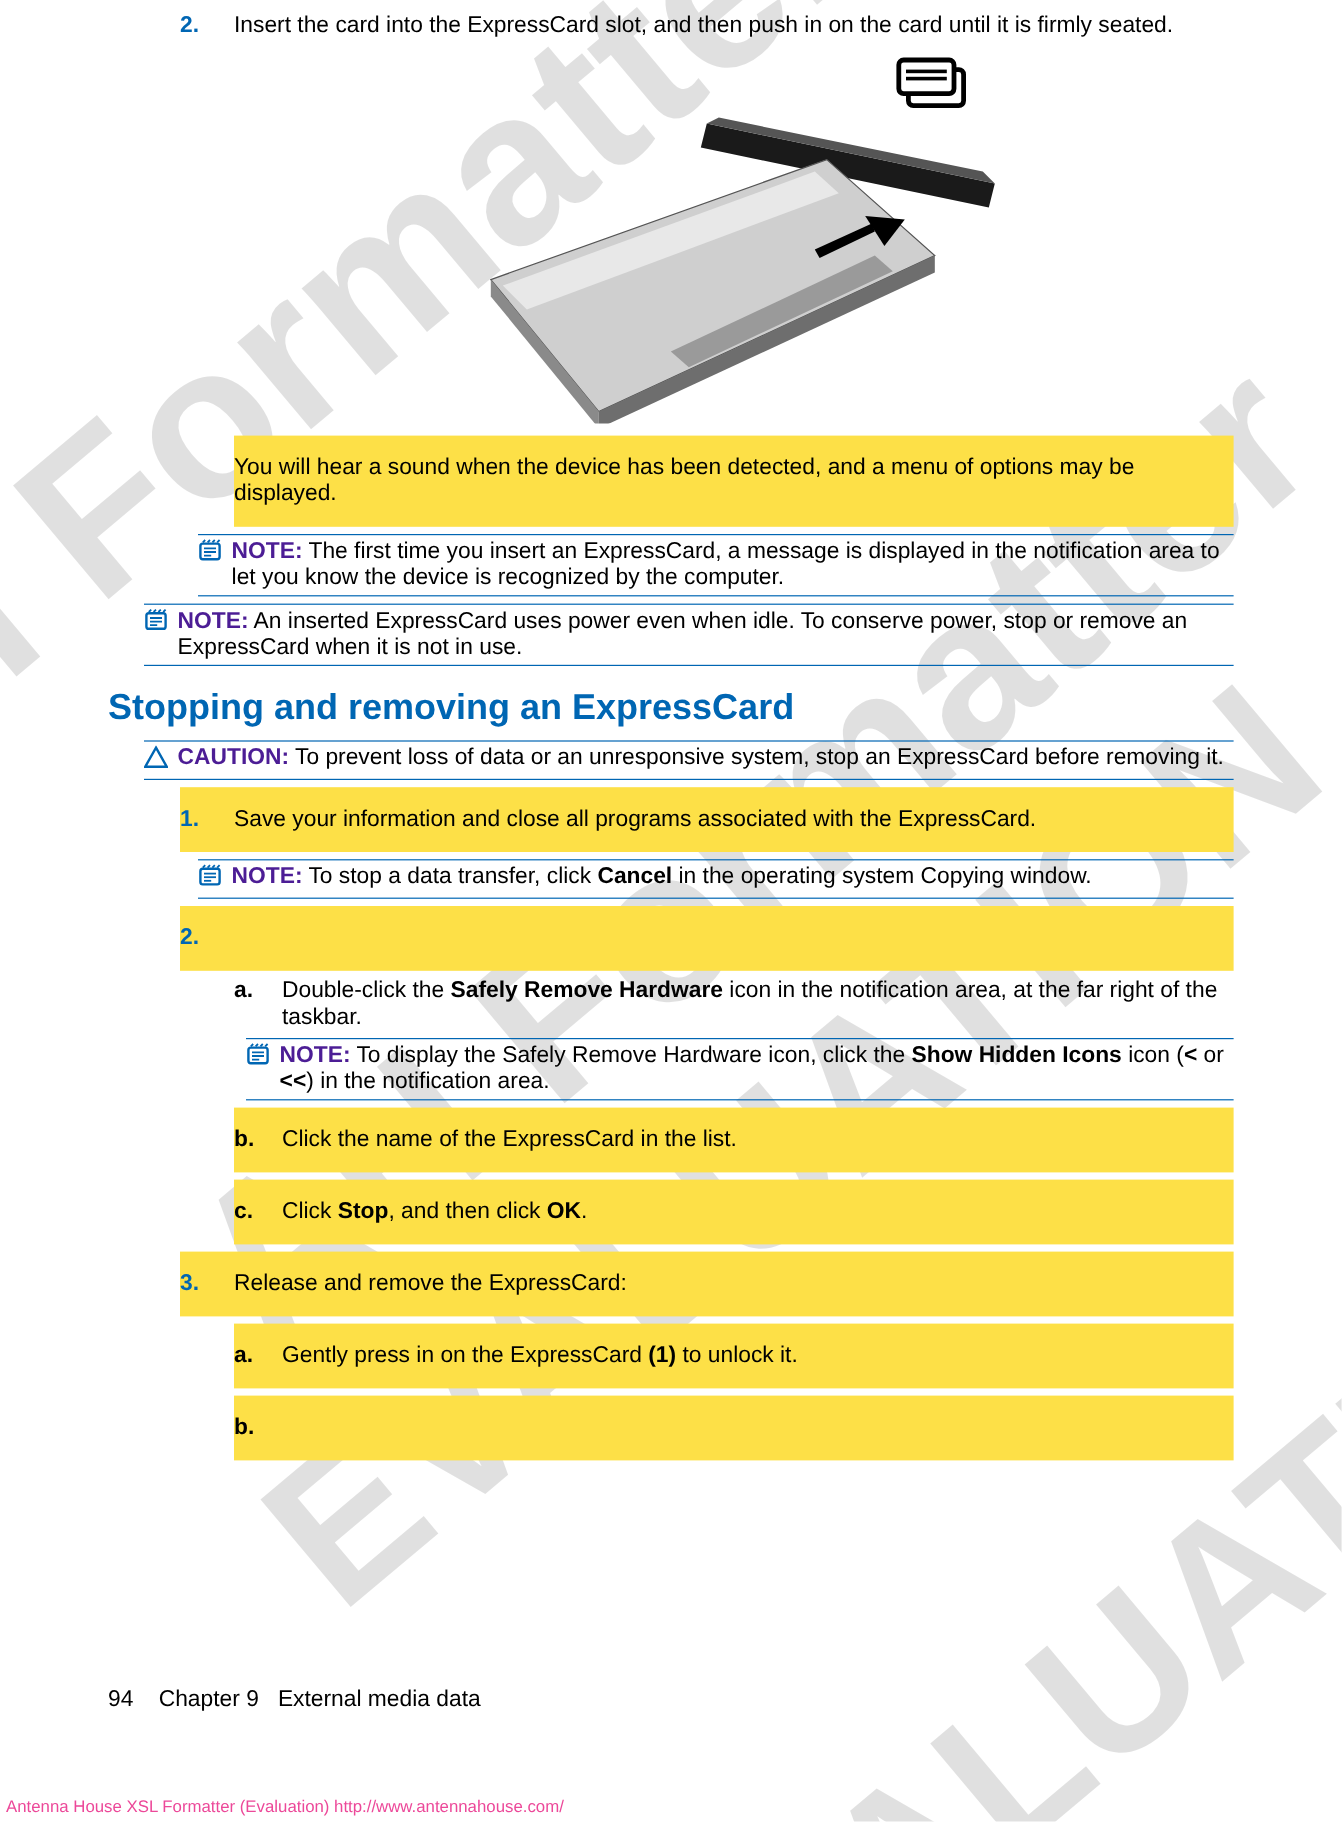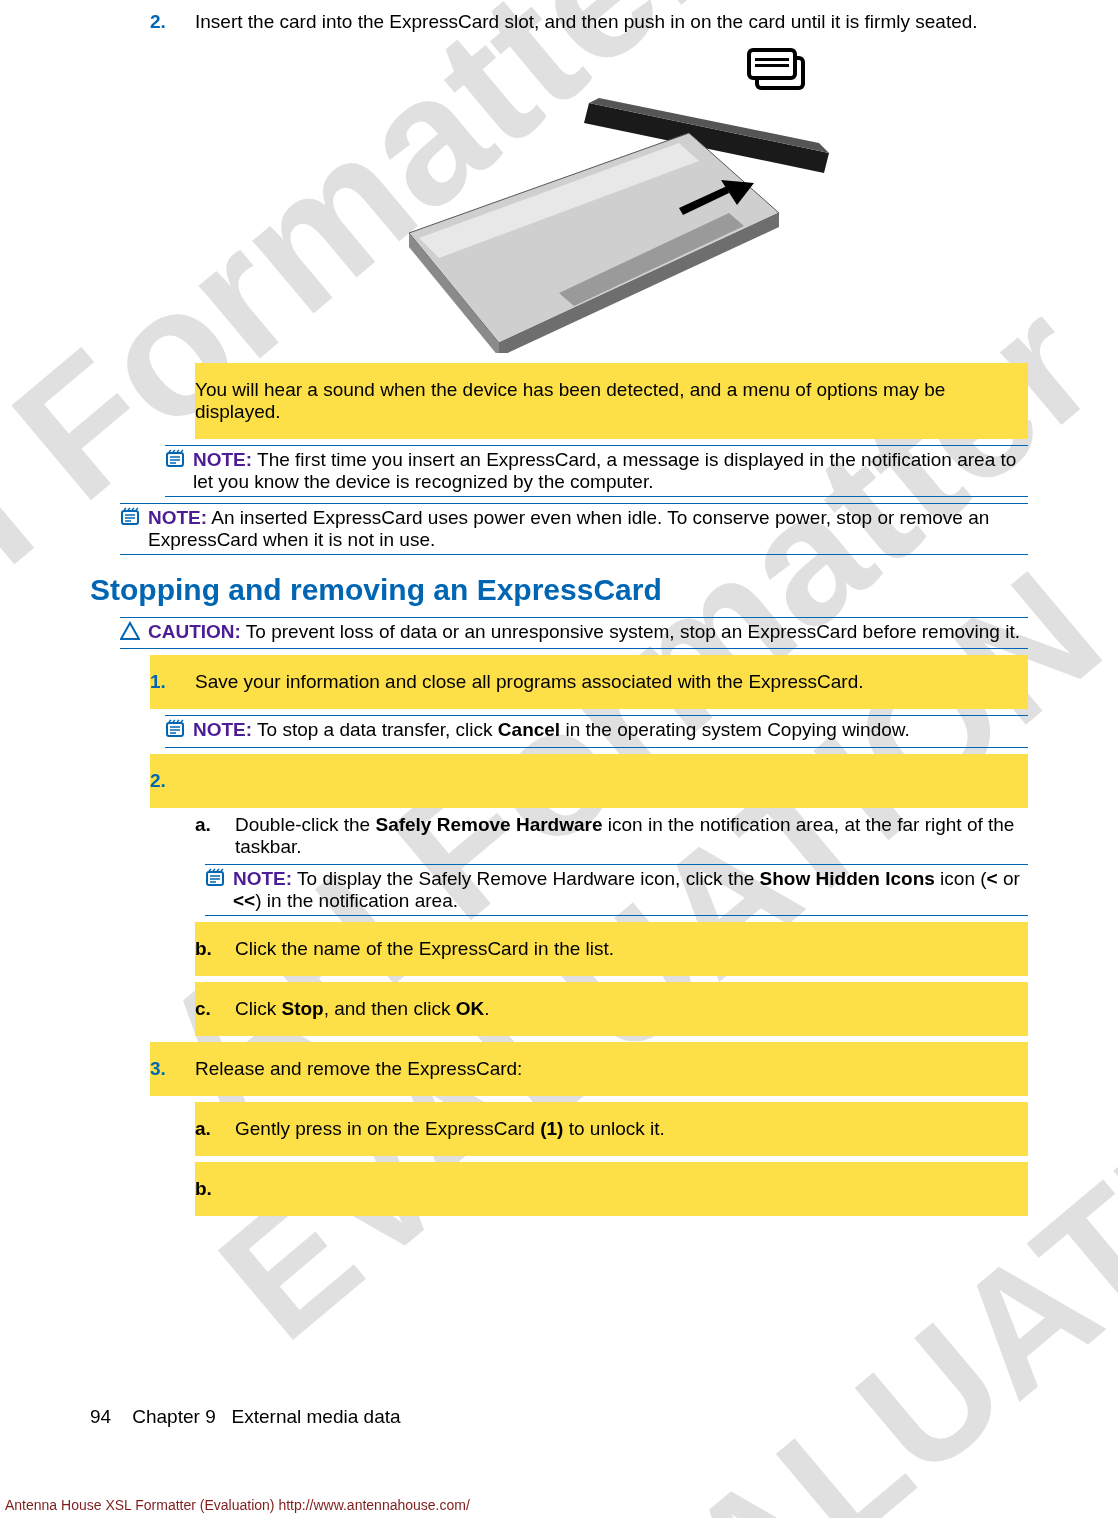--- a/index.html
+++ b/index.html
@@ -71,21 +71,21 @@
   .sub-ol .num-col{width:40px;flex:0 0 40px;}
   .sub-ol .admon{margin-left:0;}
   .footer{
     position:absolute;
     left:90px;bottom:90px;
     font-size:19px;
   }
   .tiny{
     position:absolute;
     left:5px;bottom:5px;
-    font-size:14px;color:#7f1d1d;
+    font-size:14px;color:#ec4899;
   }
   b{font-weight:700;}
 </style>
 </head>
 <body>
 
 <div class="watermark" style="left:50px;top:620px;transform:rotate(-40deg);font-size:180px;">AH Formatter</div>
 <div class="watermark" style="left:120px;top:870px;transform:rotate(-40deg);font-size:170px;">EVALUATION</div>
 <div class="watermark" style="left:-330px;top:200px;transform:rotate(-40deg);font-size:180px;">AH Formatter</div>
 <div class="watermark" style="left:420px;top:1290px;transform:rotate(-40deg);font-size:170px;">EVALUATION</div>

